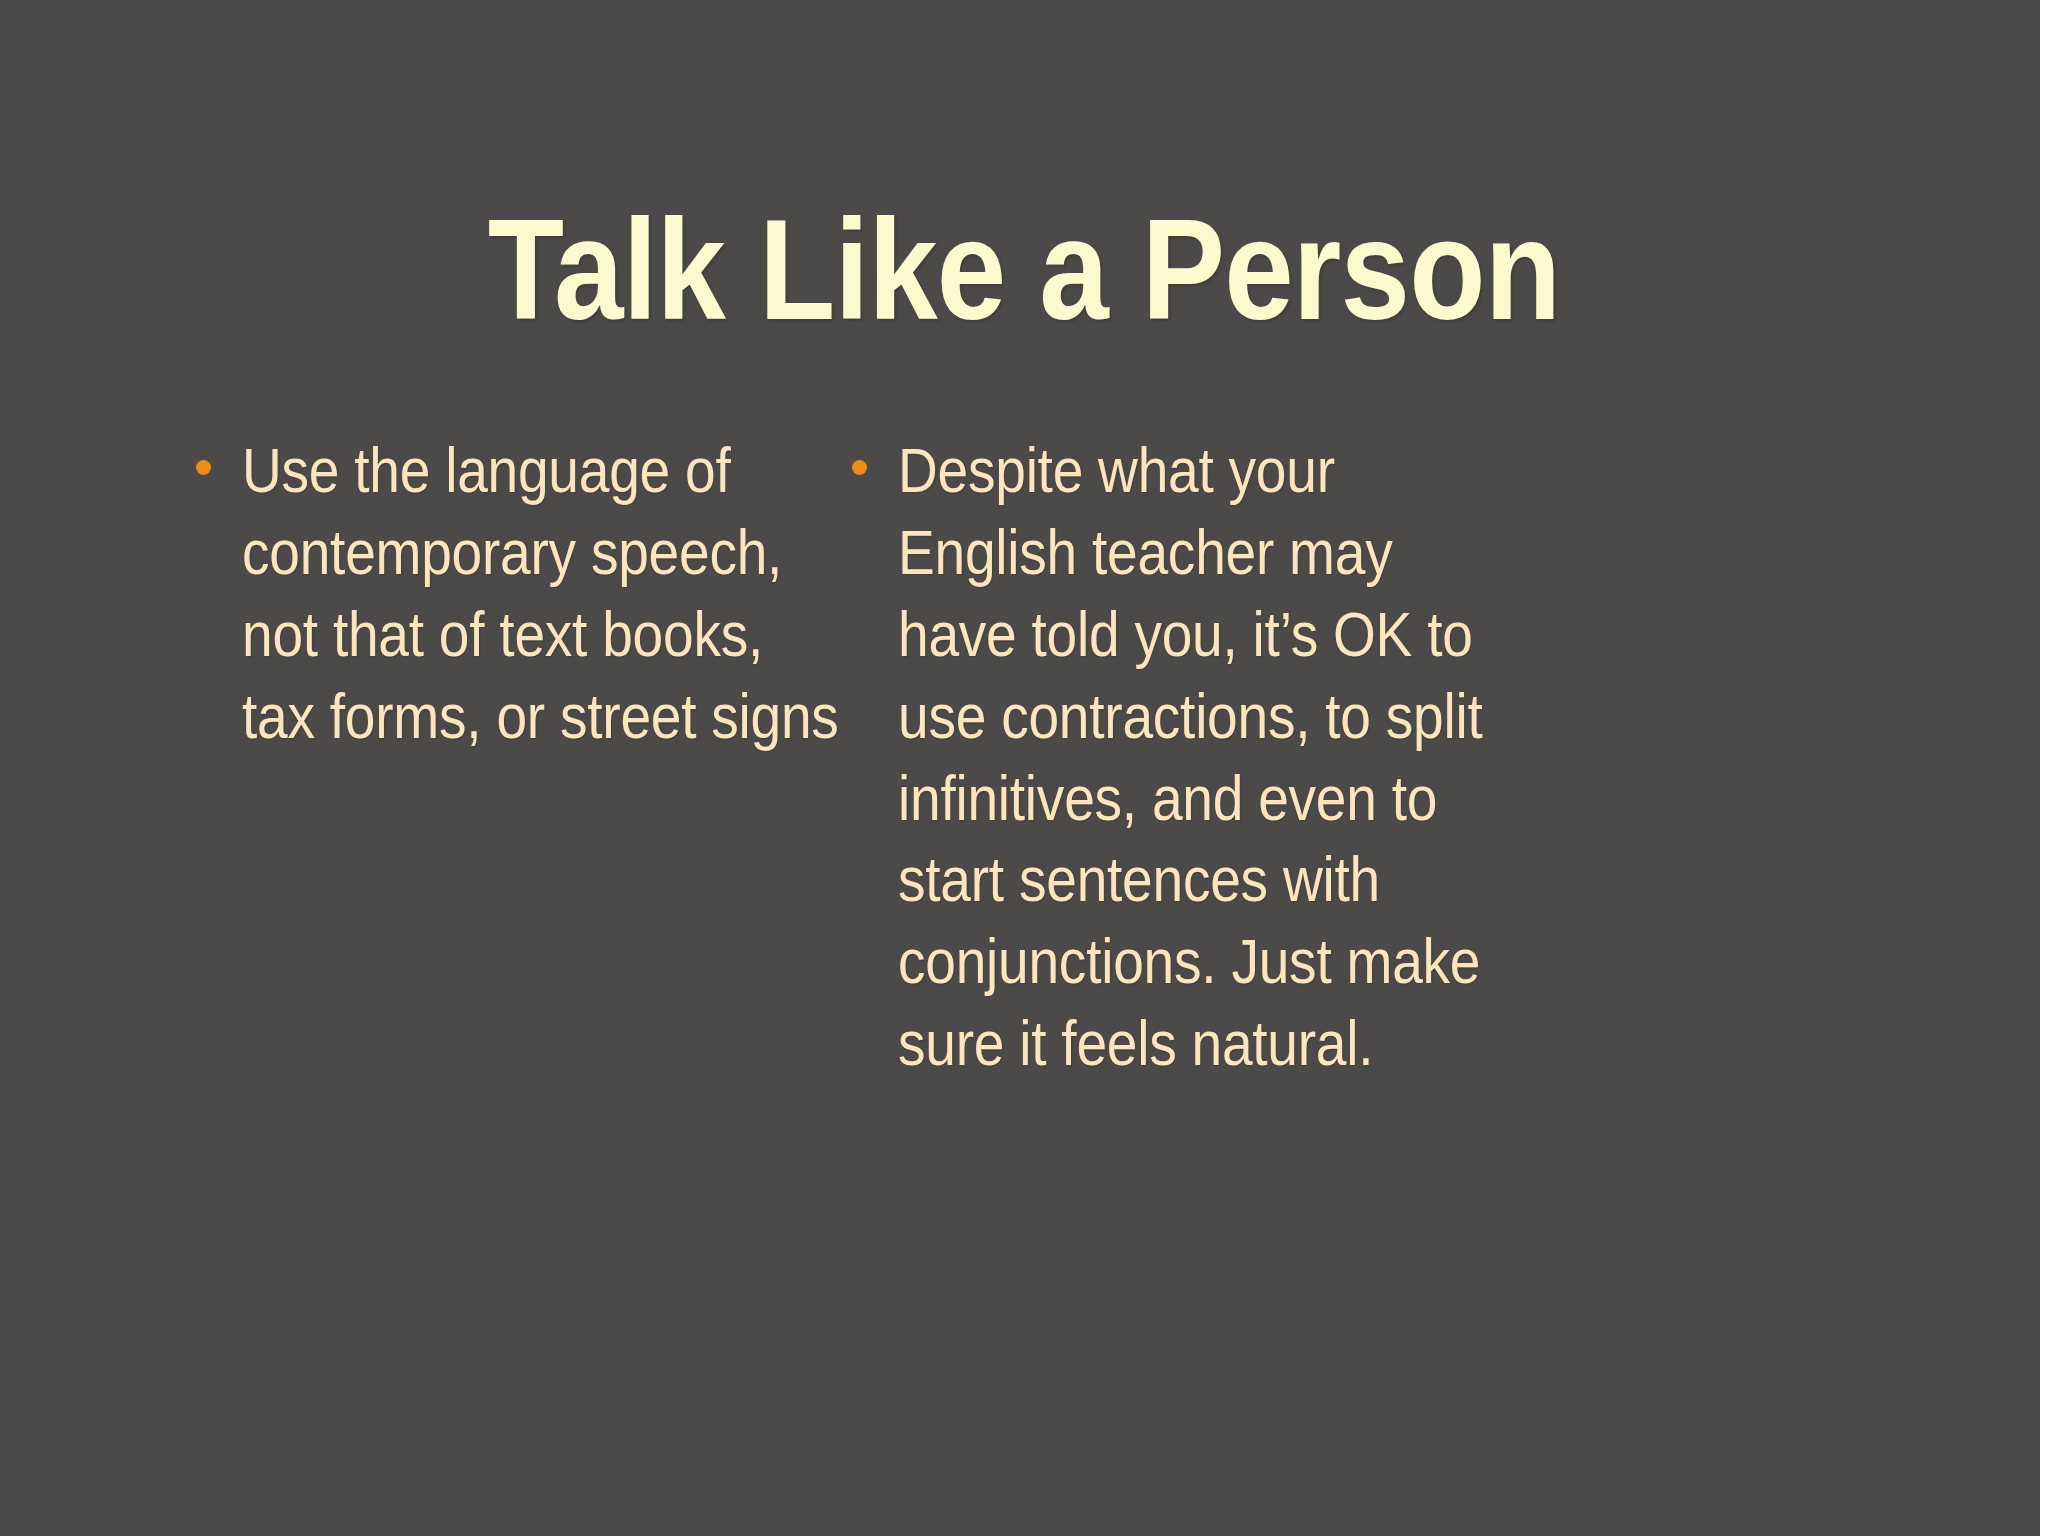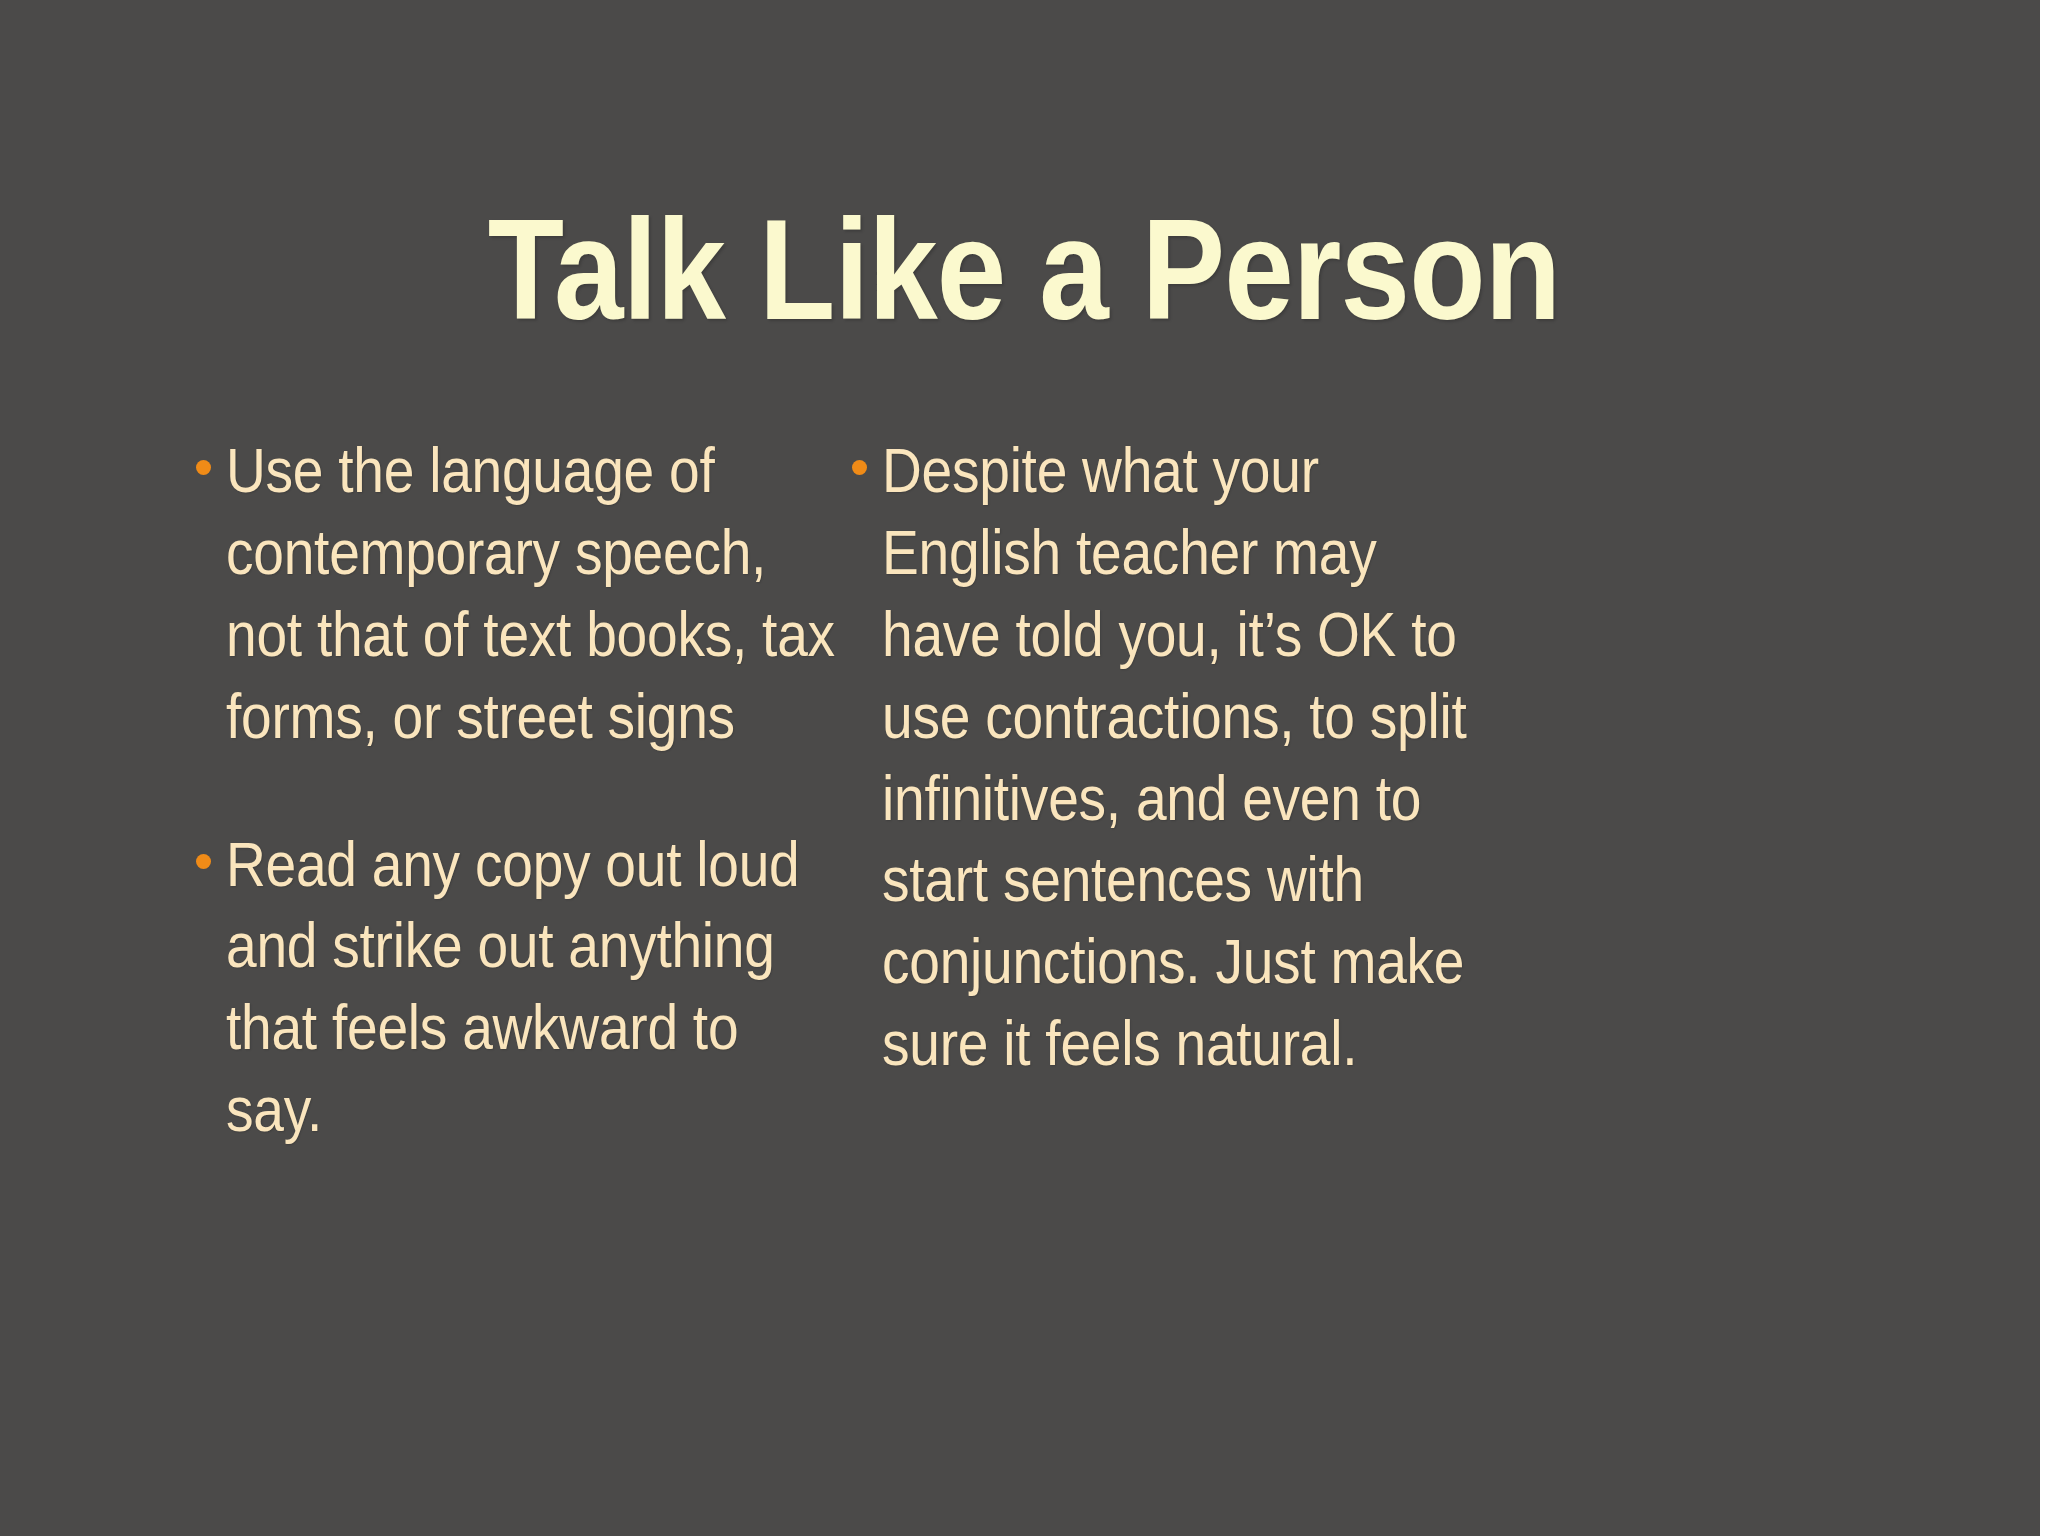--- a/index.html
+++ b/index.html
@@ -57,21 +57,21 @@
     top: 0;
   }
   .column.left  { left: 196px;  width: 740px; }
   .column.right { left: 852px;  width: 740px; }
 
   .bullet-group {
     display: flex;
     align-items: flex-start;
     margin-bottom: 66px;
   }
-  .bullet-group:last-child { margin-bottom: 0; }
+  .bullet-group:last-child { margin-bottom: 0; gap: 16px; }
 
   .bullet-dot {
     flex: 0 0 auto;
     width: 15px;
     height: 15px;
     border-radius: 50%;
     background: #f08b17;
     margin-top: 30px;
     margin-right: 15px;
   }
@@ -99,24 +99,20 @@
   <div class="body-area">
 
     <div class="column left">
 
       <div class="bullet-group">
         <span class="bullet-dot"></span>
         <div class="bullet-text">Use the language of contemporary speech, not that of text books, tax forms, or street signs</div>
       </div>
 
 
-      <div class="bullet-group">
-        <span class="bullet-dot"></span>
-        <div class="bullet-text">Read any copy out loud and strike out anything that feels awkward to say.</div>
-      </div>
 
     </div>
 
     <div class="column right">
 
       <div class="bullet-group">
         <span class="bullet-dot"></span>
         <div class="bullet-text">Despite what your English teacher may have told you, it’s OK to use contractions, to split infinitives, and even to start sentences with conjunctions. Just make sure it feels natural.</div>
       </div>
 

